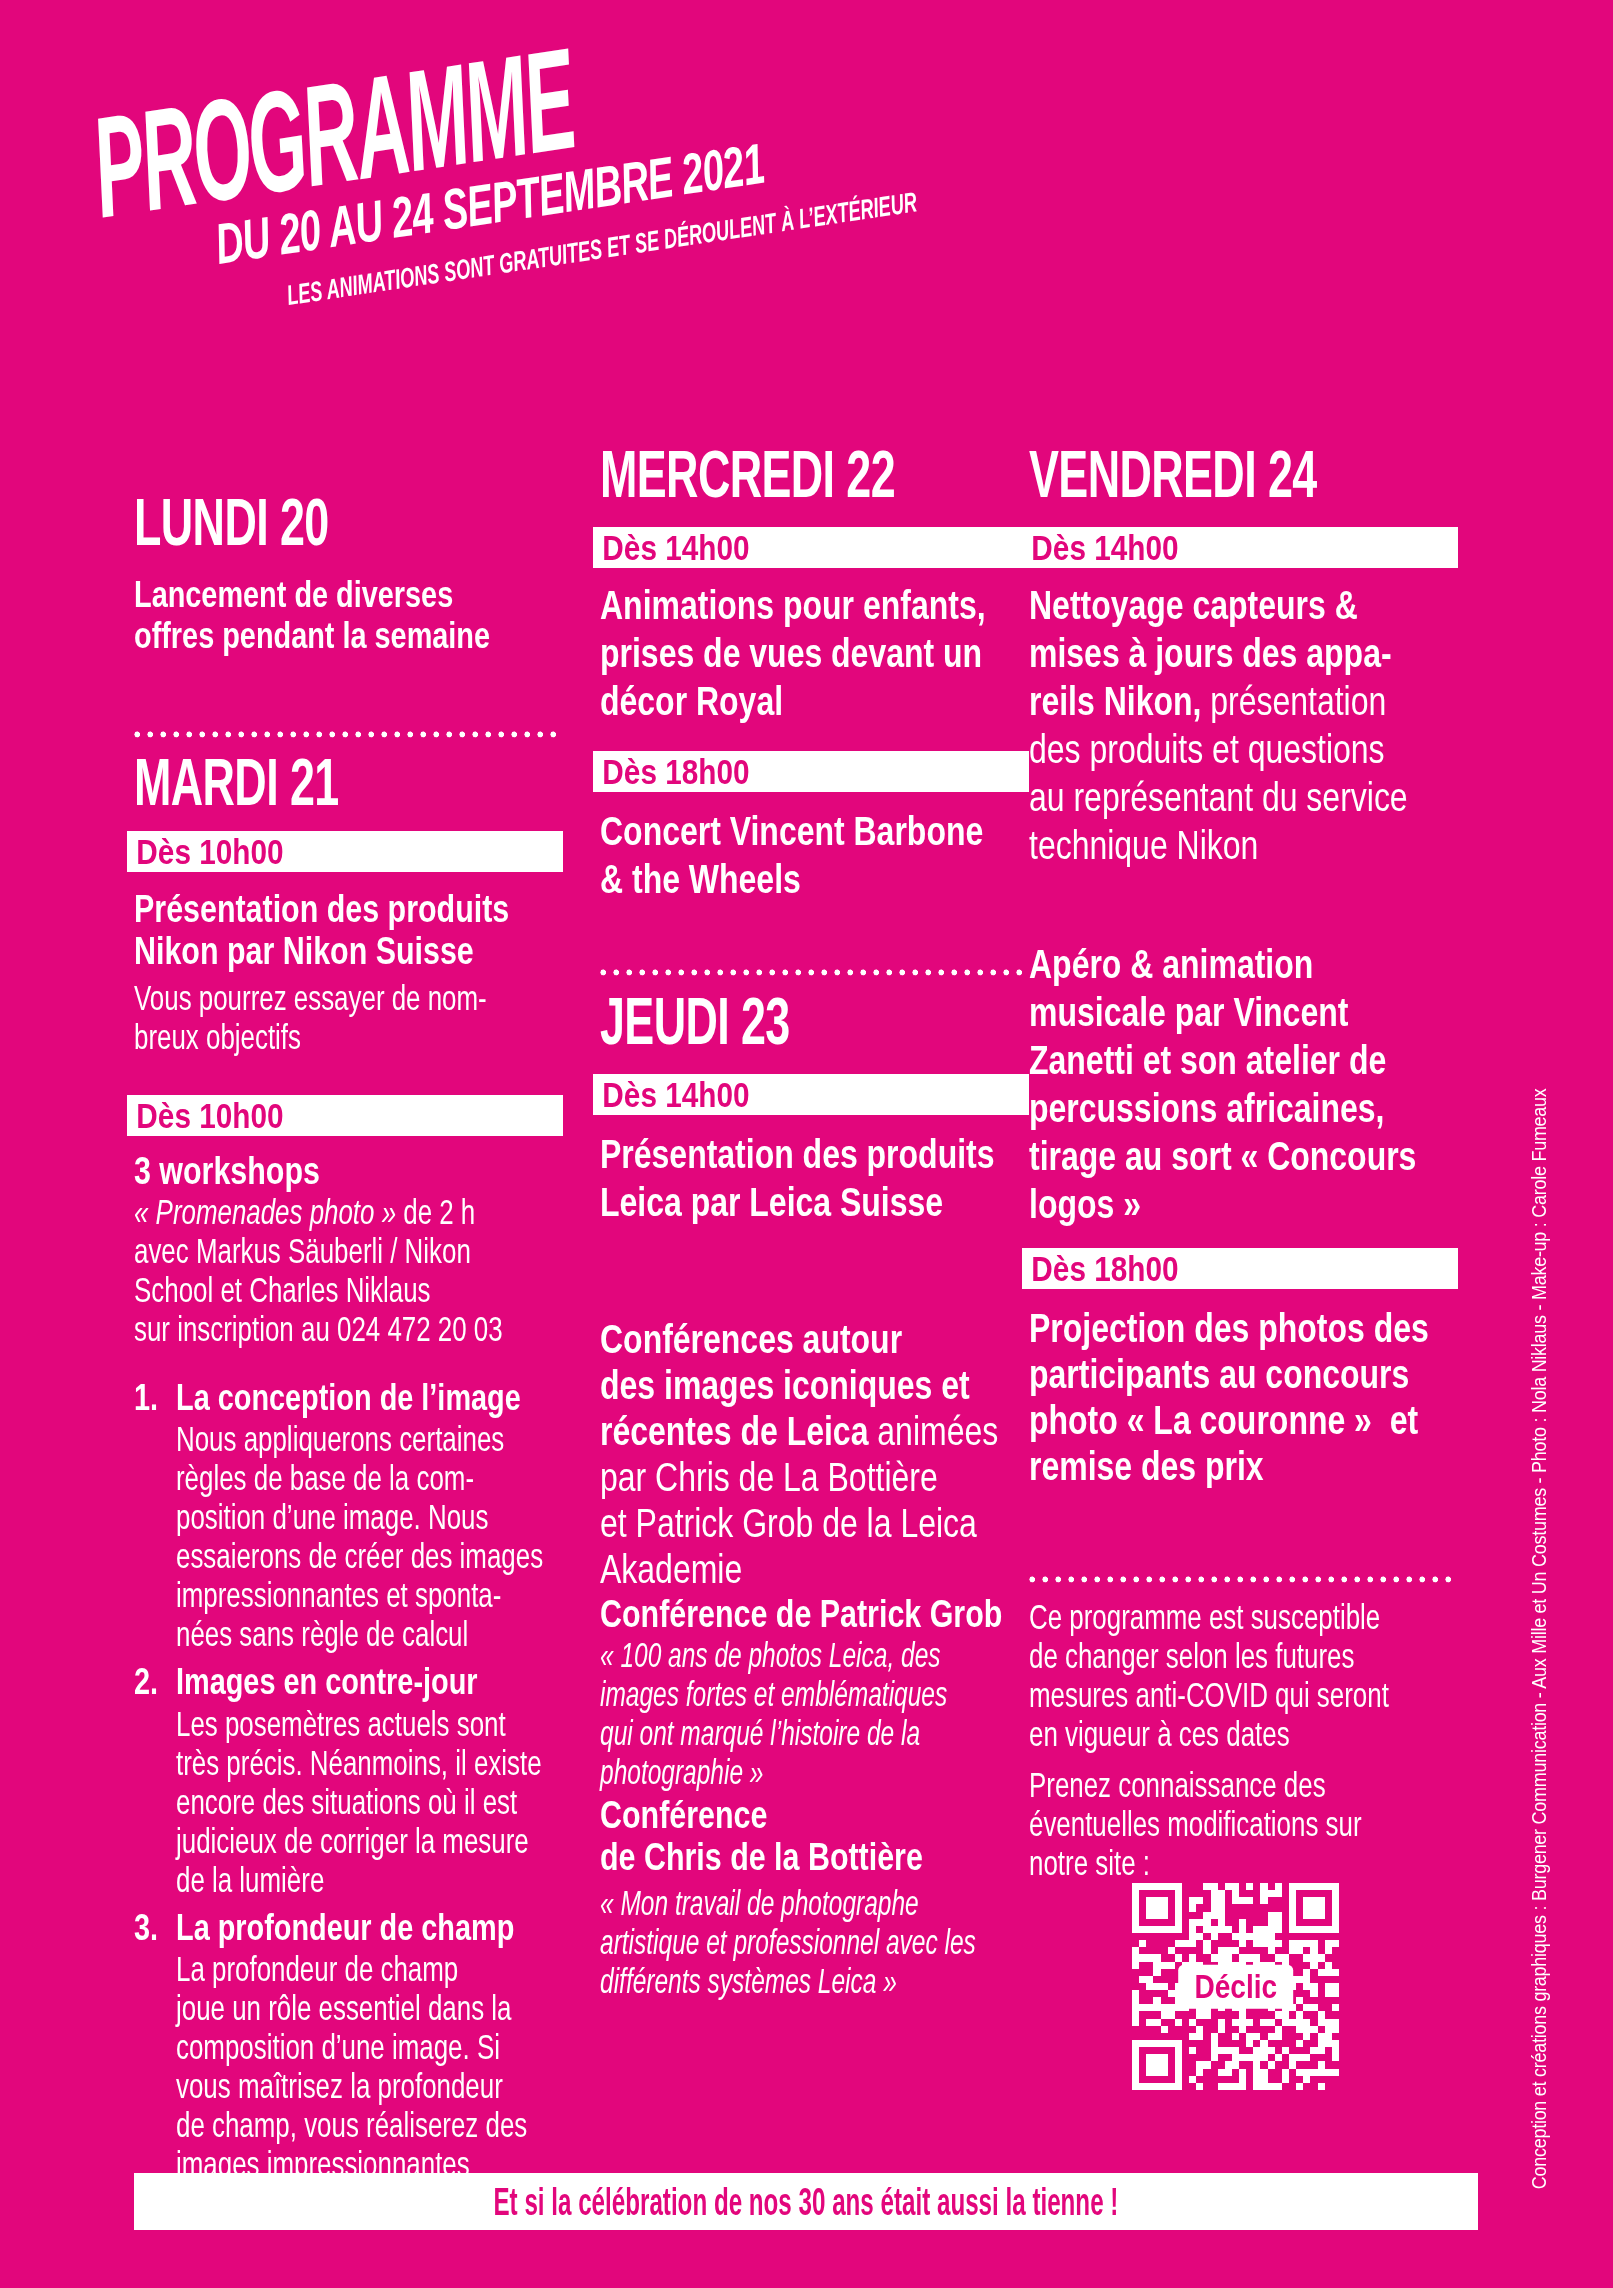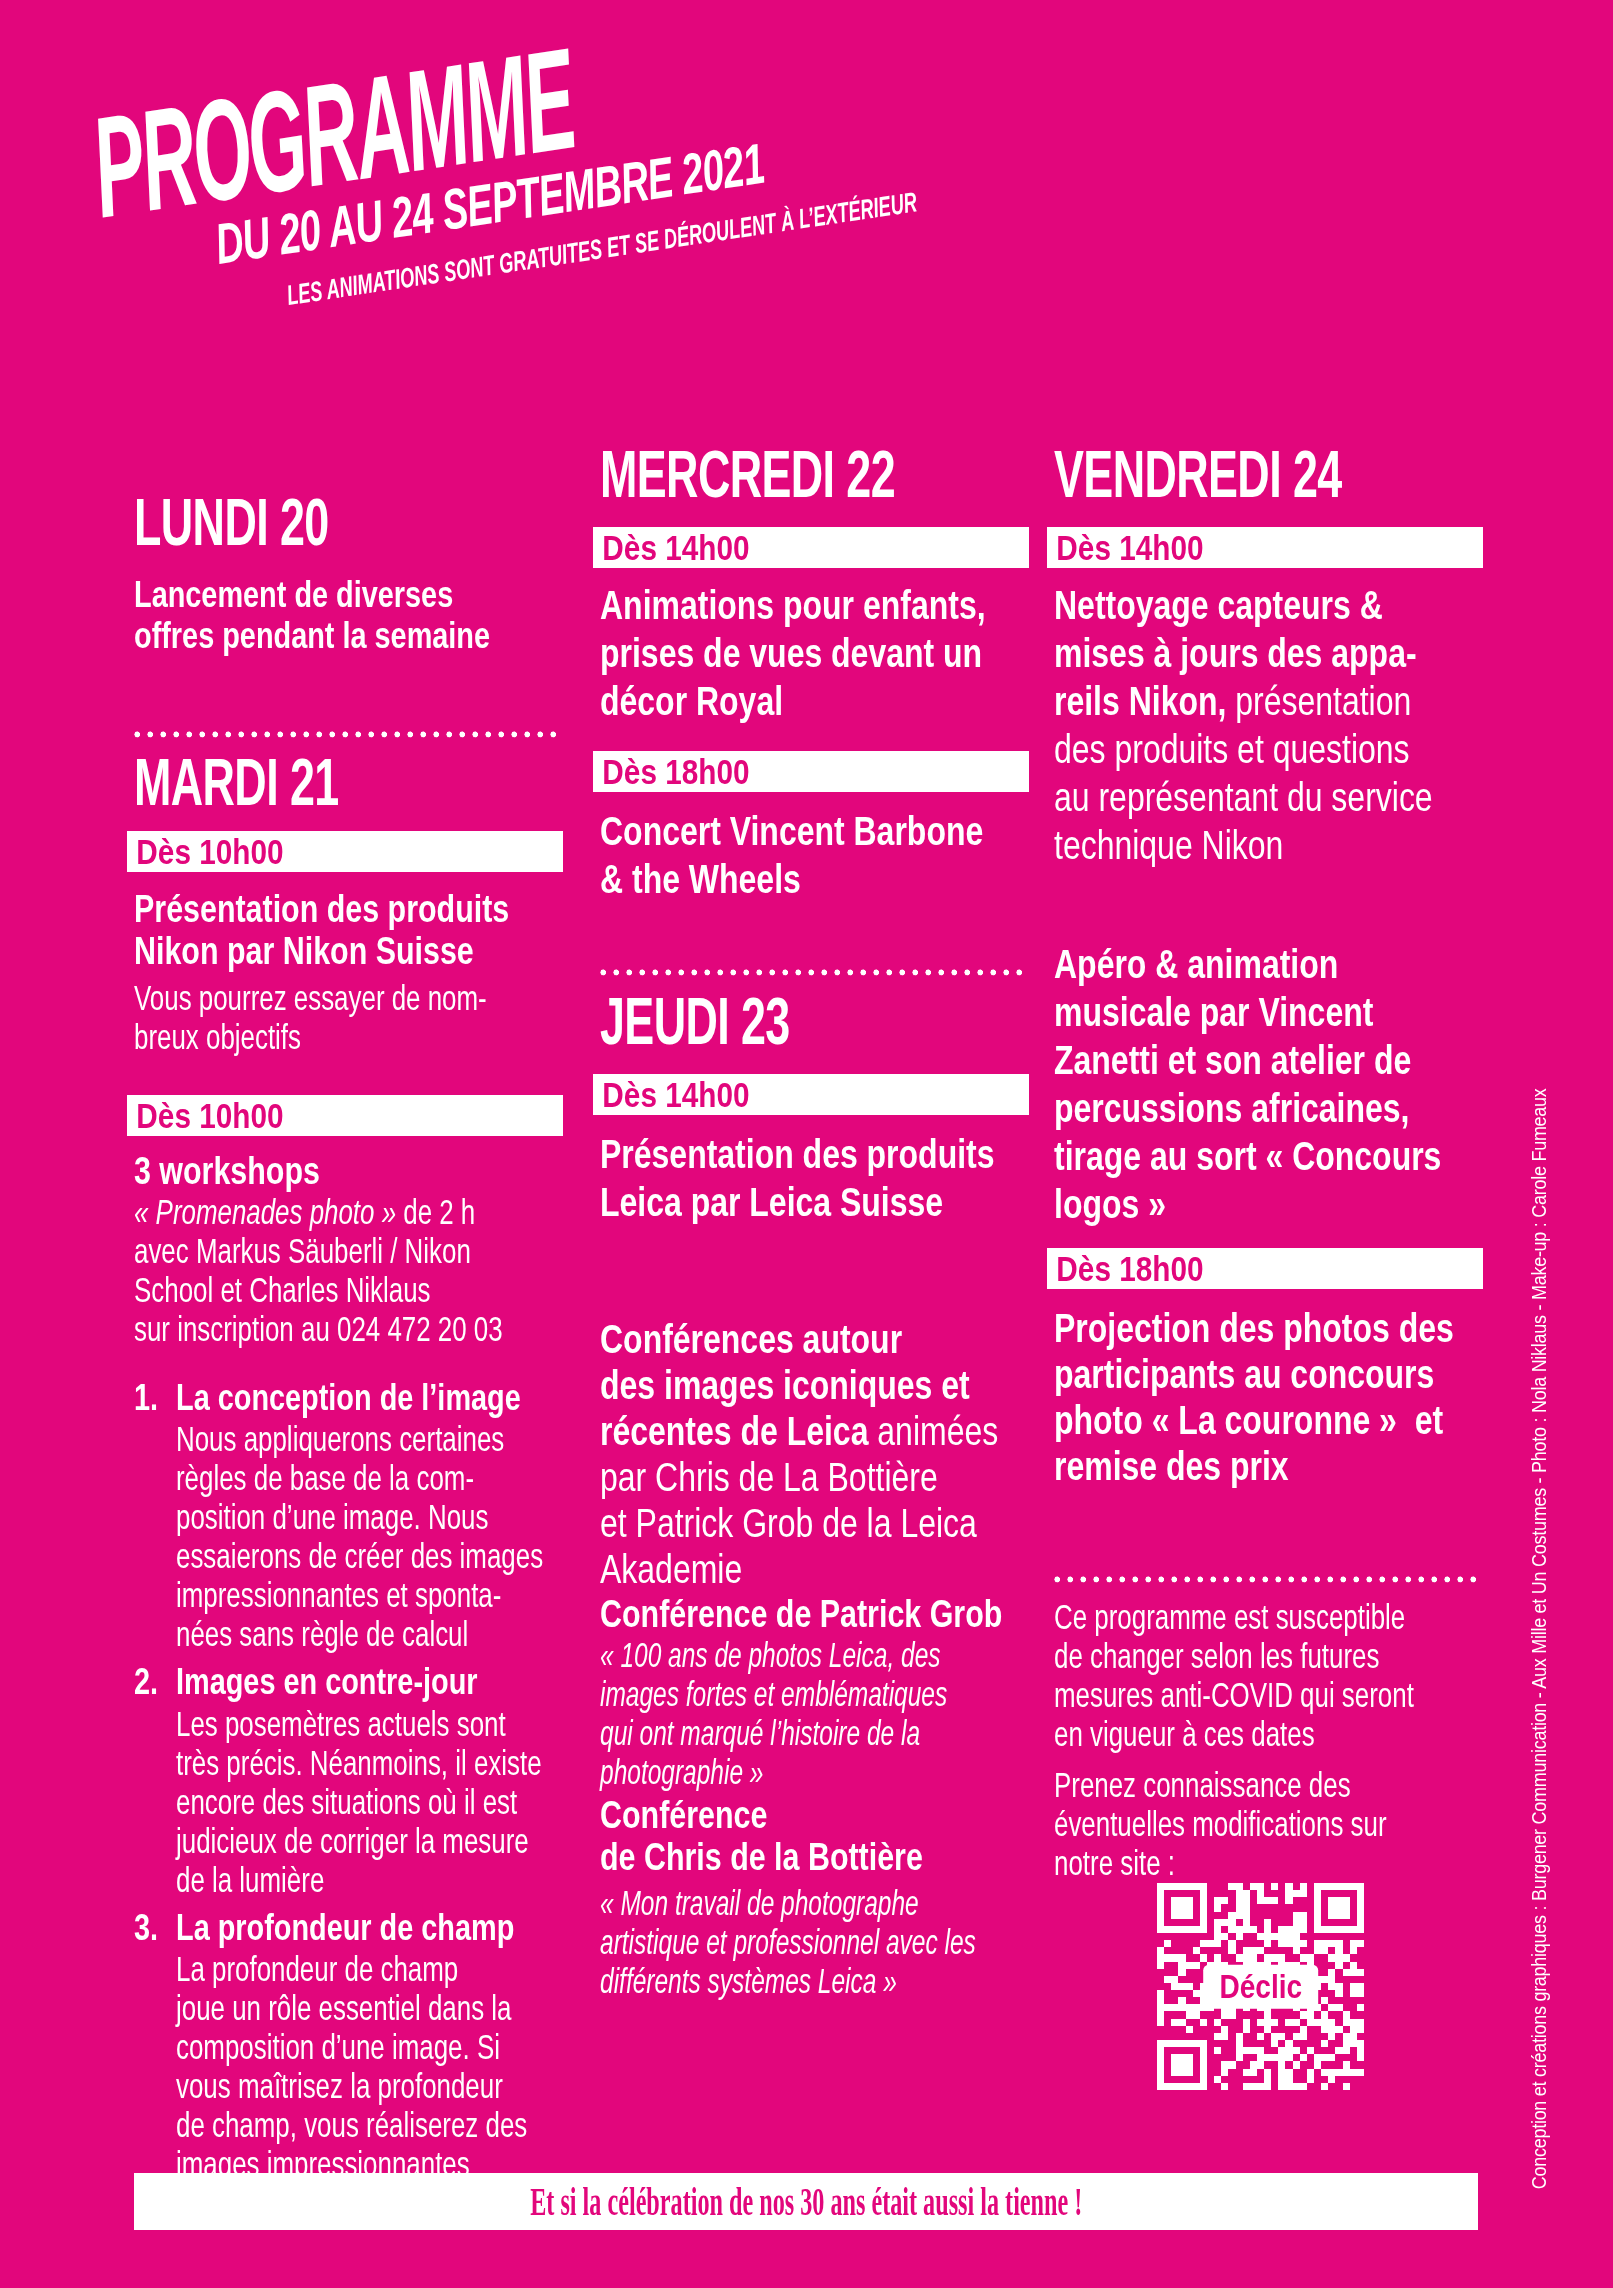--- a/index.html
+++ b/index.html
@@ -11,21 +11,21 @@
   
   .rot-header { position:absolute; left:85px; top:107px; transform:rotate(-8.5deg); transform-origin:0 0; }
   .rot-title  { font-size:143px; font-weight:bold; font-style:italic; line-height:0.88;
                 white-space:nowrap; letter-spacing:-3.7px; transform:scaleX(0.52); transform-origin:0 0; }
   .rot-subtitle { font-size:57px; font-weight:bold; font-style:italic; white-space:nowrap;
                 letter-spacing:-0.9px; margin:-3.7px 0 0 109px; transform:scaleX(0.67); transform-origin:0 0; }
   .rot-tagline { font-size:28px; font-weight:bold; font-style:italic; white-space:nowrap;
                 margin:13px 0 0 172px; transform:scaleX(0.65); transform-origin:0 0; }
   
   .col { position:absolute; top:0; width:434px; height:2289px; }
-  #col1 { left:134px;margin-top:48px; } #col2 { left:600px; } #col3 { left:1054px; }
+  #col1 { left:134px;margin-top:48px; } #col2 { left:600px; } #col3 { left:1029px; }
   .day { position:absolute; left:0; font-size:66px; font-weight:bold; line-height:1;
          white-space:nowrap; letter-spacing:-0.9px; transform:scaleX(0.68); transform-origin:0 0; }
   .banner { position:absolute; left:-7.4px; width:436px; height:41px; background:#ffffff; }
   .banner span { display:inline-block; font-size:35px; font-weight:bold; color:#E2067C;
          line-height:41px; padding-left:11px; white-space:nowrap;
          transform:scaleX(0.85); transform-origin:0 0; }
   .tb { position:absolute; left:0; white-space:pre; transform-origin:0 0; }
   .bold44 { font-size:41px; font-weight:bold; line-height:48px; transform:scaleX(0.78); }
   .mix52  { font-size:41px; line-height:48px; transform:scaleX(0.78); }
   .mix50  { font-size:41px; line-height:46px; transform:scaleX(0.78); }
@@ -42,21 +42,21 @@
           background-size:13px 6.5px; background-repeat:repeat-x; }
   
   .qr { position:absolute; left:103px; top:1883px; width:207px; height:207px; }
   .qr svg { display:block; width:207px; height:207px; }
   .qr-label { position:absolute; left:50%; top:50%; transform:translate(-50%,-50%);
           background:#ffffff; border-radius:5.5px; padding:3.7px 9.2px; }
   .qr-label span { display:inline-block; font-size:33px; font-weight:bold; color:#E2067C;
           white-space:nowrap; transform:scaleX(0.85); transform-origin:50% 50%; line-height:37px; }
   
   .footer-banner { position:absolute; left:134px; top:2173px; width:1344px; height:57px;
-          background:#ffffff; display:flex; align-items:center; justify-content:center;font-family:Liberation Serif, serif; }
+          background:#ffffff; display:flex; align-items:center; justify-content:center; }
   .footer-banner span { display:inline-block; font-size:39px; font-weight:bold; color:#E2067C;
           white-space:nowrap; transform:scaleX(0.62); line-height:57px; }
   .credits { position:absolute; left:1528px; top:997px; height:1255px; width:33px;
           writing-mode:vertical-rl; transform:rotate(180deg) scaleY(0.9); transform-origin:center center;
           font-size:20px; letter-spacing:-0.3px; white-space:nowrap; }
 </style>
 </head>
 <body>
 
 <div class="poster">

